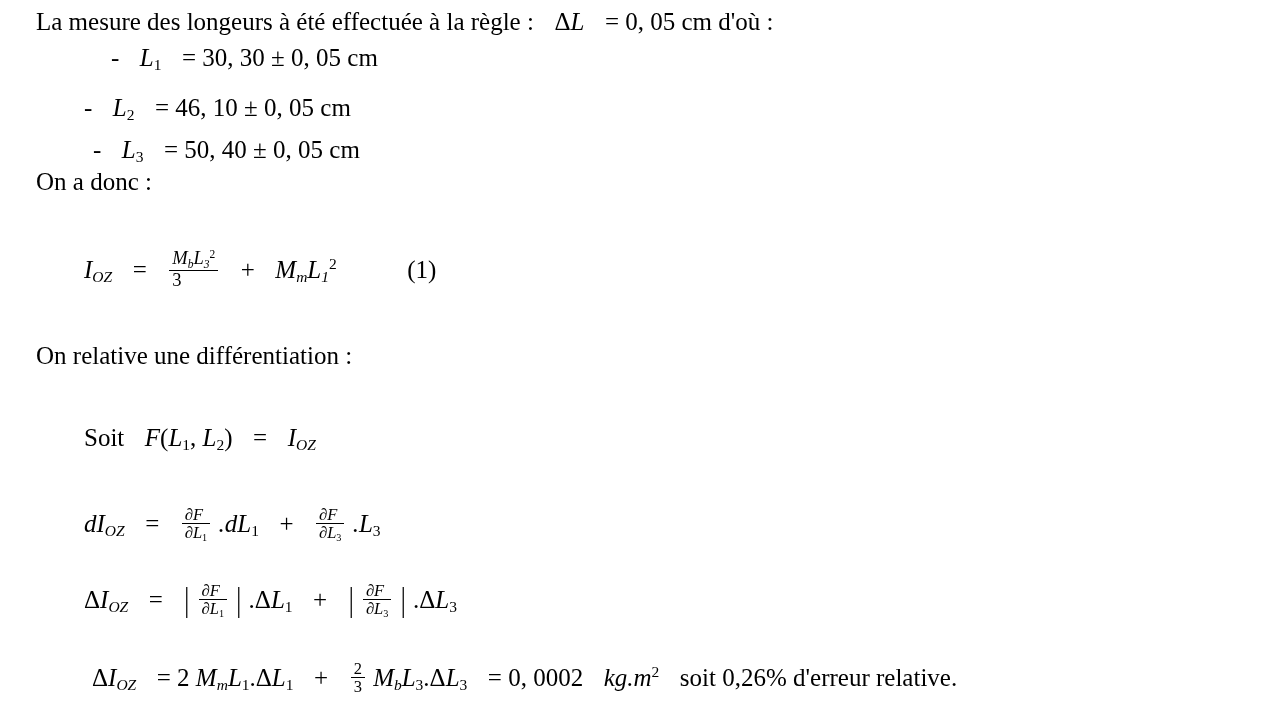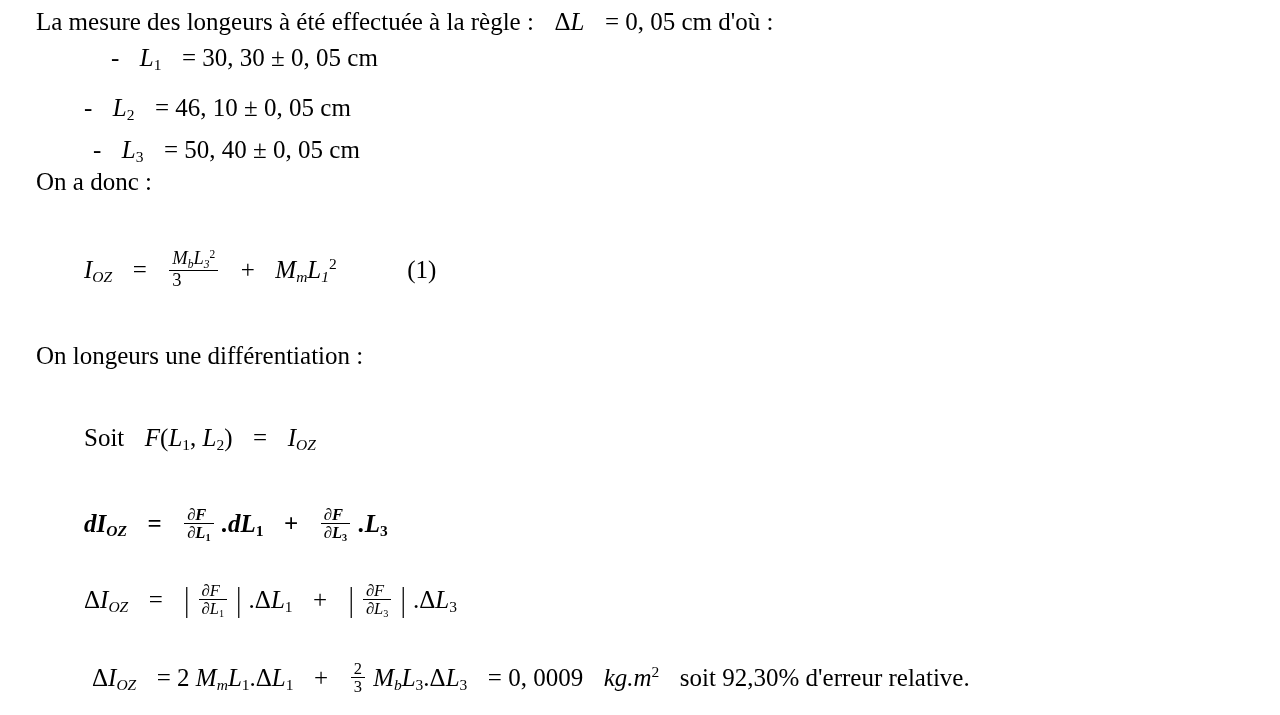--- a/index.html
+++ b/index.html
@@ -125,34 +125,34 @@
       <span class="den math up">3</span>
     </span>
     <span class="spacer-sm"></span>
     <span class="math up">+</span>
     <span class="spacer-sm"></span>
     <span class="math it"><span>M</span><sub>m</sub><span>L</span><sub>1</sub><sup>2</sup></span>
     <span class="spacer-wide"></span>
     <span class="eqnum math up">(1)</span>
   </div>
 
-  <div class="line" style="left:36px; top:342px;">On longeurs une différentiation :</div>
+  <div class="line" style="left:36px; top:342px;">On relative une différentiation :</div>
 
   <div class="line" style="left:84px; top:424px;">
     <span>Soit</span>
     <span class="spacer-sm"></span>
     <span class="math it"><span>F</span></span><span class="math up">(</span><span class="math it"><span>L</span><sub class="up">1</sub></span><span class="math up">,</span>
     <span class="math it"><span>L</span><sub class="up">2</sub></span><span class="math up">)</span>
     <span class="spacer-sm"></span>
     <span class="math up">=</span>
     <span class="spacer-sm"></span>
     <span class="math it"><span>I</span><sub>OZ</sub></span>
   </div>
 
-  <div class="line" style="left:84px; top:506px;font-weight:bold;">
+  <div class="line" style="left:84px; top:506px;">
     <span class="math it"><span>d</span><span>I</span><sub>OZ</sub></span>
     <span class="spacer-sm"></span>
     <span class="math up">=</span>
     <span class="spacer-sm"></span>
     <span class="frac small">
       <span class="num"><span class="math up">∂</span><span class="math it">F</span></span>
       <span class="den"><span class="math up">∂</span><span class="math it">L</span><sub class="up">1</sub></span>
     </span>
     <span class="math it"><span>.d</span><span>L</span><sub class="up">1</sub></span>
     <span class="spacer-sm"></span>
@@ -196,20 +196,20 @@
     <span class="math it"><span>M</span><sub>m</sub><span>L</span><sub class="up">1</sub></span><span class="math up">.Δ</span><span class="math it"><span>L</span><sub class="up">1</sub></span>
     <span class="spacer-sm"></span>
     <span class="math up">+</span>
     <span class="spacer-sm"></span>
     <span class="frac small">
       <span class="num math up">2</span>
       <span class="den math up">3</span>
     </span>
     <span class="math it"><span>M</span><sub>b</sub><span>L</span><sub class="up">3</sub></span><span class="math up">.Δ</span><span class="math it"><span>L</span><sub class="up">3</sub></span>
     <span class="spacer-sm"></span>
-    <span class="math up">= 0, 0009</span>
+    <span class="math up">= 0, 0002</span>
     <span class="spacer-sm"></span>
     <span class="math it"><span>kg.m</span><sup>2</sup></span>
     <span class="spacer-sm"></span>
-    <span>soit 92,30% d'erreur relative.</span>
+    <span>soit 0,26% d'erreur relative.</span>
   </div>
 
 </div>
 
 </body></html>

